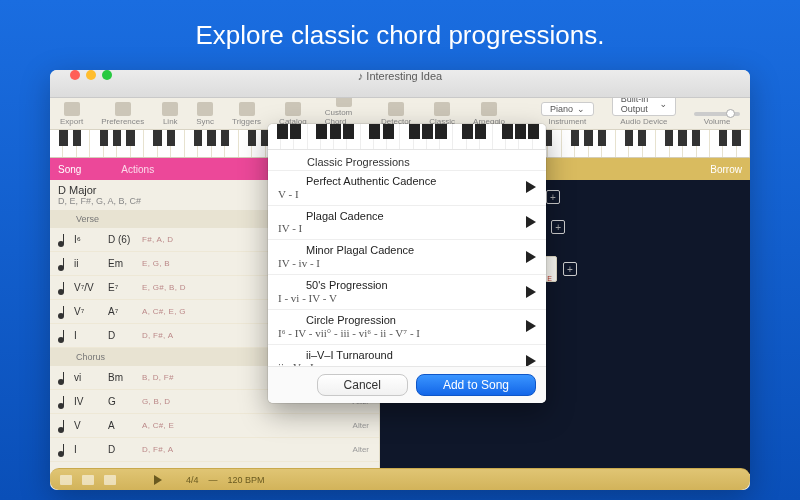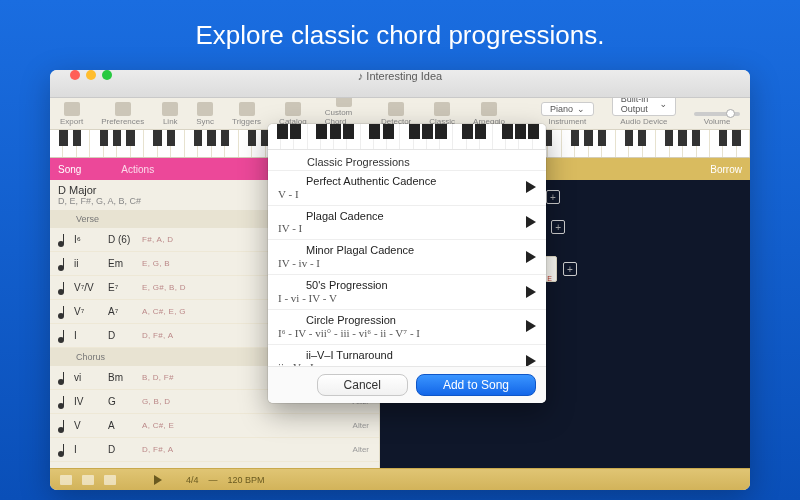--- a/index.html
+++ b/index.html
@@ -119,21 +119,21 @@
   .red { color:#c0392b; }
 
   
   .transport {
     position:absolute; bottom:0; left:0; right:0;
     height:22px;
     background: linear-gradient(#e0c574,#d2b35a);
     border-top: 1px solid #c9a94c;
     display:flex; align-items:center; gap:10px;
     padding: 8px 10px;
-    font-size:9px; color:#6a5a20;
+    font-size:9px; color:#6a5a20;border-radius:9px;
   }
   .transport .ic { width:12px; height:10px; background:rgba(255,255,255,.55); border-radius:1px;}
   .transport .play{ width:0;height:0;border-left:8px solid #6a5a20;border-top:5px solid transparent;border-bottom:5px solid transparent;}
 
   
   .modal {
     position:absolute;
     left: 268px; top: 124px;
     width: 278px;
     background:#fff;

